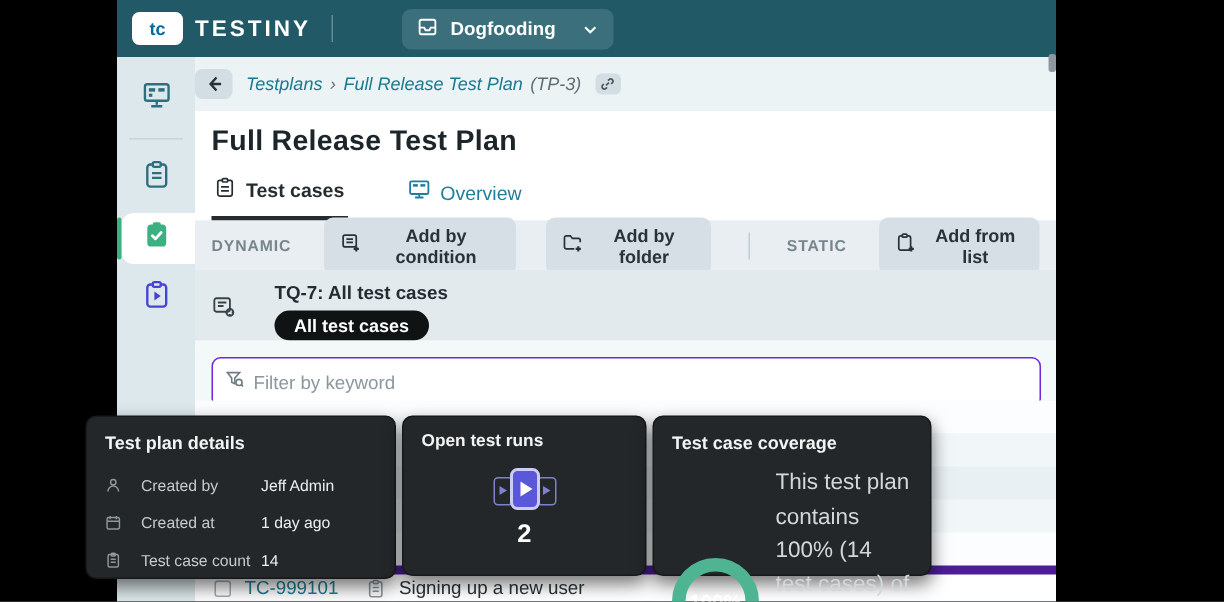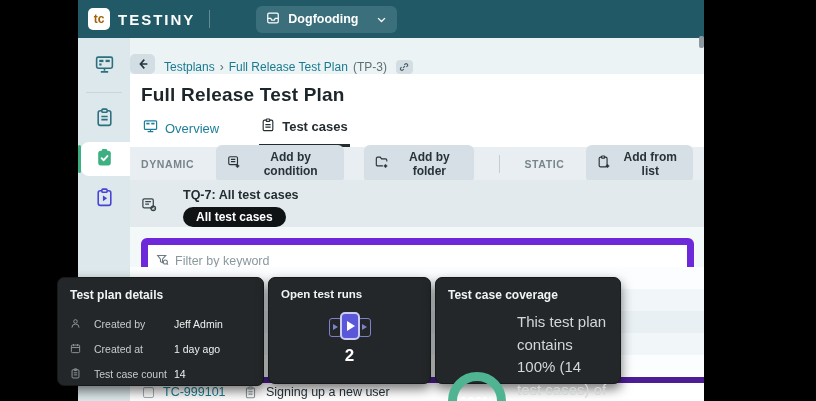--- a/index.html
+++ b/index.html
@@ -4,41 +4,41 @@
 <style>
   * { margin:0; padding:0; box-sizing:border-box; }
   html,body { width:816px; height:401px; background:#000; font-family:"Liberation Sans", sans-serif; overflow:hidden; }
   .page { position:relative; width:816px; height:401px; background:#000; }
 
   
   .window { position:absolute; left:78px; top:0; width:626px; height:401px; background:#eef4f6; display:flex; flex-direction:column; overflow:hidden; }
 
   
   .topbar { height:38px; background:#215a66; display:flex; align-items:center; padding:0 10px; flex:0 0 auto; }
-  .logo-box { width:22px; height:22px; background:#fff; border-radius:5px; display:flex; align-items:center; justify-content:center; color:#a16207; font-weight:bold; font-size:12px; margin-right:8px; }
+  .logo-box { width:34px; height:22px; background:#fff; border-radius:5px; display:flex; align-items:center; justify-content:center; color:#0369a1; font-weight:bold; font-size:12px; margin-right:8px; }
   .brand { color:#fff; font-weight:bold; font-size:15px; letter-spacing:2px; }
   .tb-divider { width:1px; height:18px; background:rgba(255,255,255,.3); margin:0 14px; }
   .org { display:flex; align-items:center; gap:7px; color:#fff; font-size:12.5px; font-weight:600; }
   .proj-select { margin-left:32px; display:flex; align-items:center; gap:8px; background:#3b6f7c; border-radius:6px; padding:5px 10px; color:#fff; font-size:12.5px; font-weight:600; cursor:pointer; }
   .proj-select .chev { margin-left:10px; display:flex; }
 
   
   .body-row { flex:1; display:flex; min-height:0; }
   .sidebar { width:52px; background:#dce8eb; padding-top:8px; display:flex; flex-direction:column; align-items:stretch; flex:0 0 auto; }
   .side-item { height:34px; display:flex; align-items:center; justify-content:center; margin:3px 0; cursor:pointer; position:relative; }
   .side-sep { height:1px; background:#c8d6da; margin:6px 8px; }
   .side-item.active .active-bg { position:absolute; left:3px; right:0; top:0; bottom:0; background:#fff; border-radius:8px 0 0 8px; }
   .side-item.active .active-bar { position:absolute; left:0; top:3px; bottom:3px; width:3px; background:#3cb081; border-radius:2px; }
   .side-item svg { position:relative; }
 
   .main { flex:1; display:flex; flex-direction:column; min-width:0; position:relative; }
   .scroll-thumb { position:absolute; right:0; top:-2px; width:5px; height:12px; background:#8d999f; border-radius:2px; z-index:5; }
 
   
-  .crumb-row { height:42px; background:#ecf3f5; display:flex; align-items:flex-end; gap:9px; }
+  .crumb-row { height:42px; background:#ecf3f5; display:flex; align-items:center; gap:9px;font-style:italic; }
   .back-btn { width:25px; height:20px; background:#d2dee3; border-radius:5px; display:flex; align-items:center; justify-content:center; color:#25323a; cursor:pointer; }
   .crumbs { font-size:12px; color:#5f6e74; display:flex; align-items:center; gap:5px; }
   .crumbs .lnk { color:#1a7a90; cursor:pointer; }
   .perma { width:17px; height:14px; background:#d2dee3; border-radius:4px; display:flex; align-items:center; justify-content:center; color:#4a585e; cursor:pointer; }
 
   
   .title-sec { background:#fff; padding:10px 0 0 11px; }
   .page-title { font-size:19px; font-weight:bold; color:#1c2529; letter-spacing:.2px; }
   .tabs { display:flex; gap:38px; margin-top:12px; }
   .tab { display:flex; align-items:center; gap:7px; font-size:13px; padding:0 2px 9px 2px; cursor:pointer; }
@@ -54,21 +54,21 @@
   
   .tq-sec { height:49px; background:#e2eaee; display:flex; padding:6px 11px 0 11px; gap:25px; }
   .tq-icon { margin-top:10px; color:#37454b; }
   .tq-title { font-size:12.5px; font-weight:600; color:#232d31; margin:2px 0 5px 0; }
   .tq-chip { display:inline-block; background:#101314; color:#fff; border-radius:999px; padding:3px 13px; font-size:12px; font-weight:600; cursor:pointer; }
 
   .spacer { height:11px; background:#f3f8f9; }
 
   
   .filter-row { height:30px; background:#f3f8f9; padding:1px 10px 0 11px; }
-  .filter-box { background:#fff; border:7px solid #6d28d9; border-radius:6px; height:23px; display:flex; align-items:center; padding:16px 8px; gap:6px; }
+  .filter-box { background:#fff; border:1px solid #6d28d9; border-radius:6px; height:23px; display:flex; align-items:center; padding:16px 8px; gap:6px; }
   .filter-box input { border:none; outline:none; flex:1; font-size:12.5px; color:#3a474d; font-family:inherit; background:transparent; }
   .filter-box input::placeholder { color:#8a989e; }
 
   
   .rows { flex:1; display:flex; flex-direction:column; }
   .t-row { height:22px; flex:0 0 auto; }
   .r1 { background:#fbfdfe; } .r2 { background:#f1f7f9; } .r3 { background:#e9f0f3; }
   .t-row.content { background:#fff; border-top:6px solid #4c1d95; display:flex; align-items:center; gap:9px; padding-left:13px; height:24px; }
   .cb { width:11px; height:11px; border:1.5px solid #9fadb3; border-radius:2px; background:#fff; cursor:pointer; flex:0 0 auto; }
   .tc-id { font-size:12.5px; color:#1b8095; cursor:pointer; width:72px; }
@@ -194,40 +194,40 @@
                 <path d="M6.5 9.5l3-3"></path>
                 <path d="M8.5 4.5l1.2-1.2a2.4 2.4 0 013.4 3.4L11.9 7.9"></path>
                 <path d="M7.5 11.5l-1.2 1.2a2.4 2.4 0 01-3.4-3.4L4.1 8.1"></path>
               </svg>
           </div>
         </div>
 
         <div class="title-sec">
           <div class="page-title">Full Release Test Plan</div>
           <div class="tabs">
+            <div class="tab active">
+              <span>
+                <svg width="14" height="14" viewBox="0 0 16 16" fill="none" stroke="#242c30" stroke-width="1.3">
+                    <rect x="2.5" y="2.5" width="11" height="12" rx="1.5"></rect>
+                    <rect x="6" y="1.2" width="4" height="2.6" rx="0.8" fill="#fff"></rect>
+                    <path d="M5 7.5h6M5 10.5h6"></path>
+                  </svg>
+              </span>
+              <span>Test cases</span>
+            </div>
             <div class="tab overview">
               <span>
                 <svg width="15" height="15" viewBox="0 0 16 16" fill="none" stroke="#1d7f9b" stroke-width="1.3">
                     <rect x="1.5" y="2" width="13" height="9" rx="1"></rect>
                     <path d="M8 11v2M5 13.5h6"></path>
                     <rect x="3.5" y="4" width="3.5" height="1.8" fill="#1d7f9b" stroke="none"></rect>
                     <rect x="8.8" y="4" width="3.5" height="1.8" fill="#1d7f9b" stroke="none"></rect>
                   </svg>
               </span>
               <span>Overview</span>
-            </div>
-            <div class="tab active">
-              <span>
-                <svg width="14" height="14" viewBox="0 0 16 16" fill="none" stroke="#242c30" stroke-width="1.3">
-                    <rect x="2.5" y="2.5" width="11" height="12" rx="1.5"></rect>
-                    <rect x="6" y="1.2" width="4" height="2.6" rx="0.8" fill="#fff"></rect>
-                    <path d="M5 7.5h6M5 10.5h6"></path>
-                  </svg>
-              </span>
-              <span>Test cases</span>
             </div>
           </div>
         </div>
 
         <div class="toolbar">
           <span class="tb-label">DYNAMIC</span>
           <button class="tb-btn">
             <span>
               <svg width="14" height="14" viewBox="0 0 16 16" fill="none" stroke="#273338" stroke-width="1.3">
                   <rect x="2" y="2" width="10" height="9" rx="1.5"></rect>

